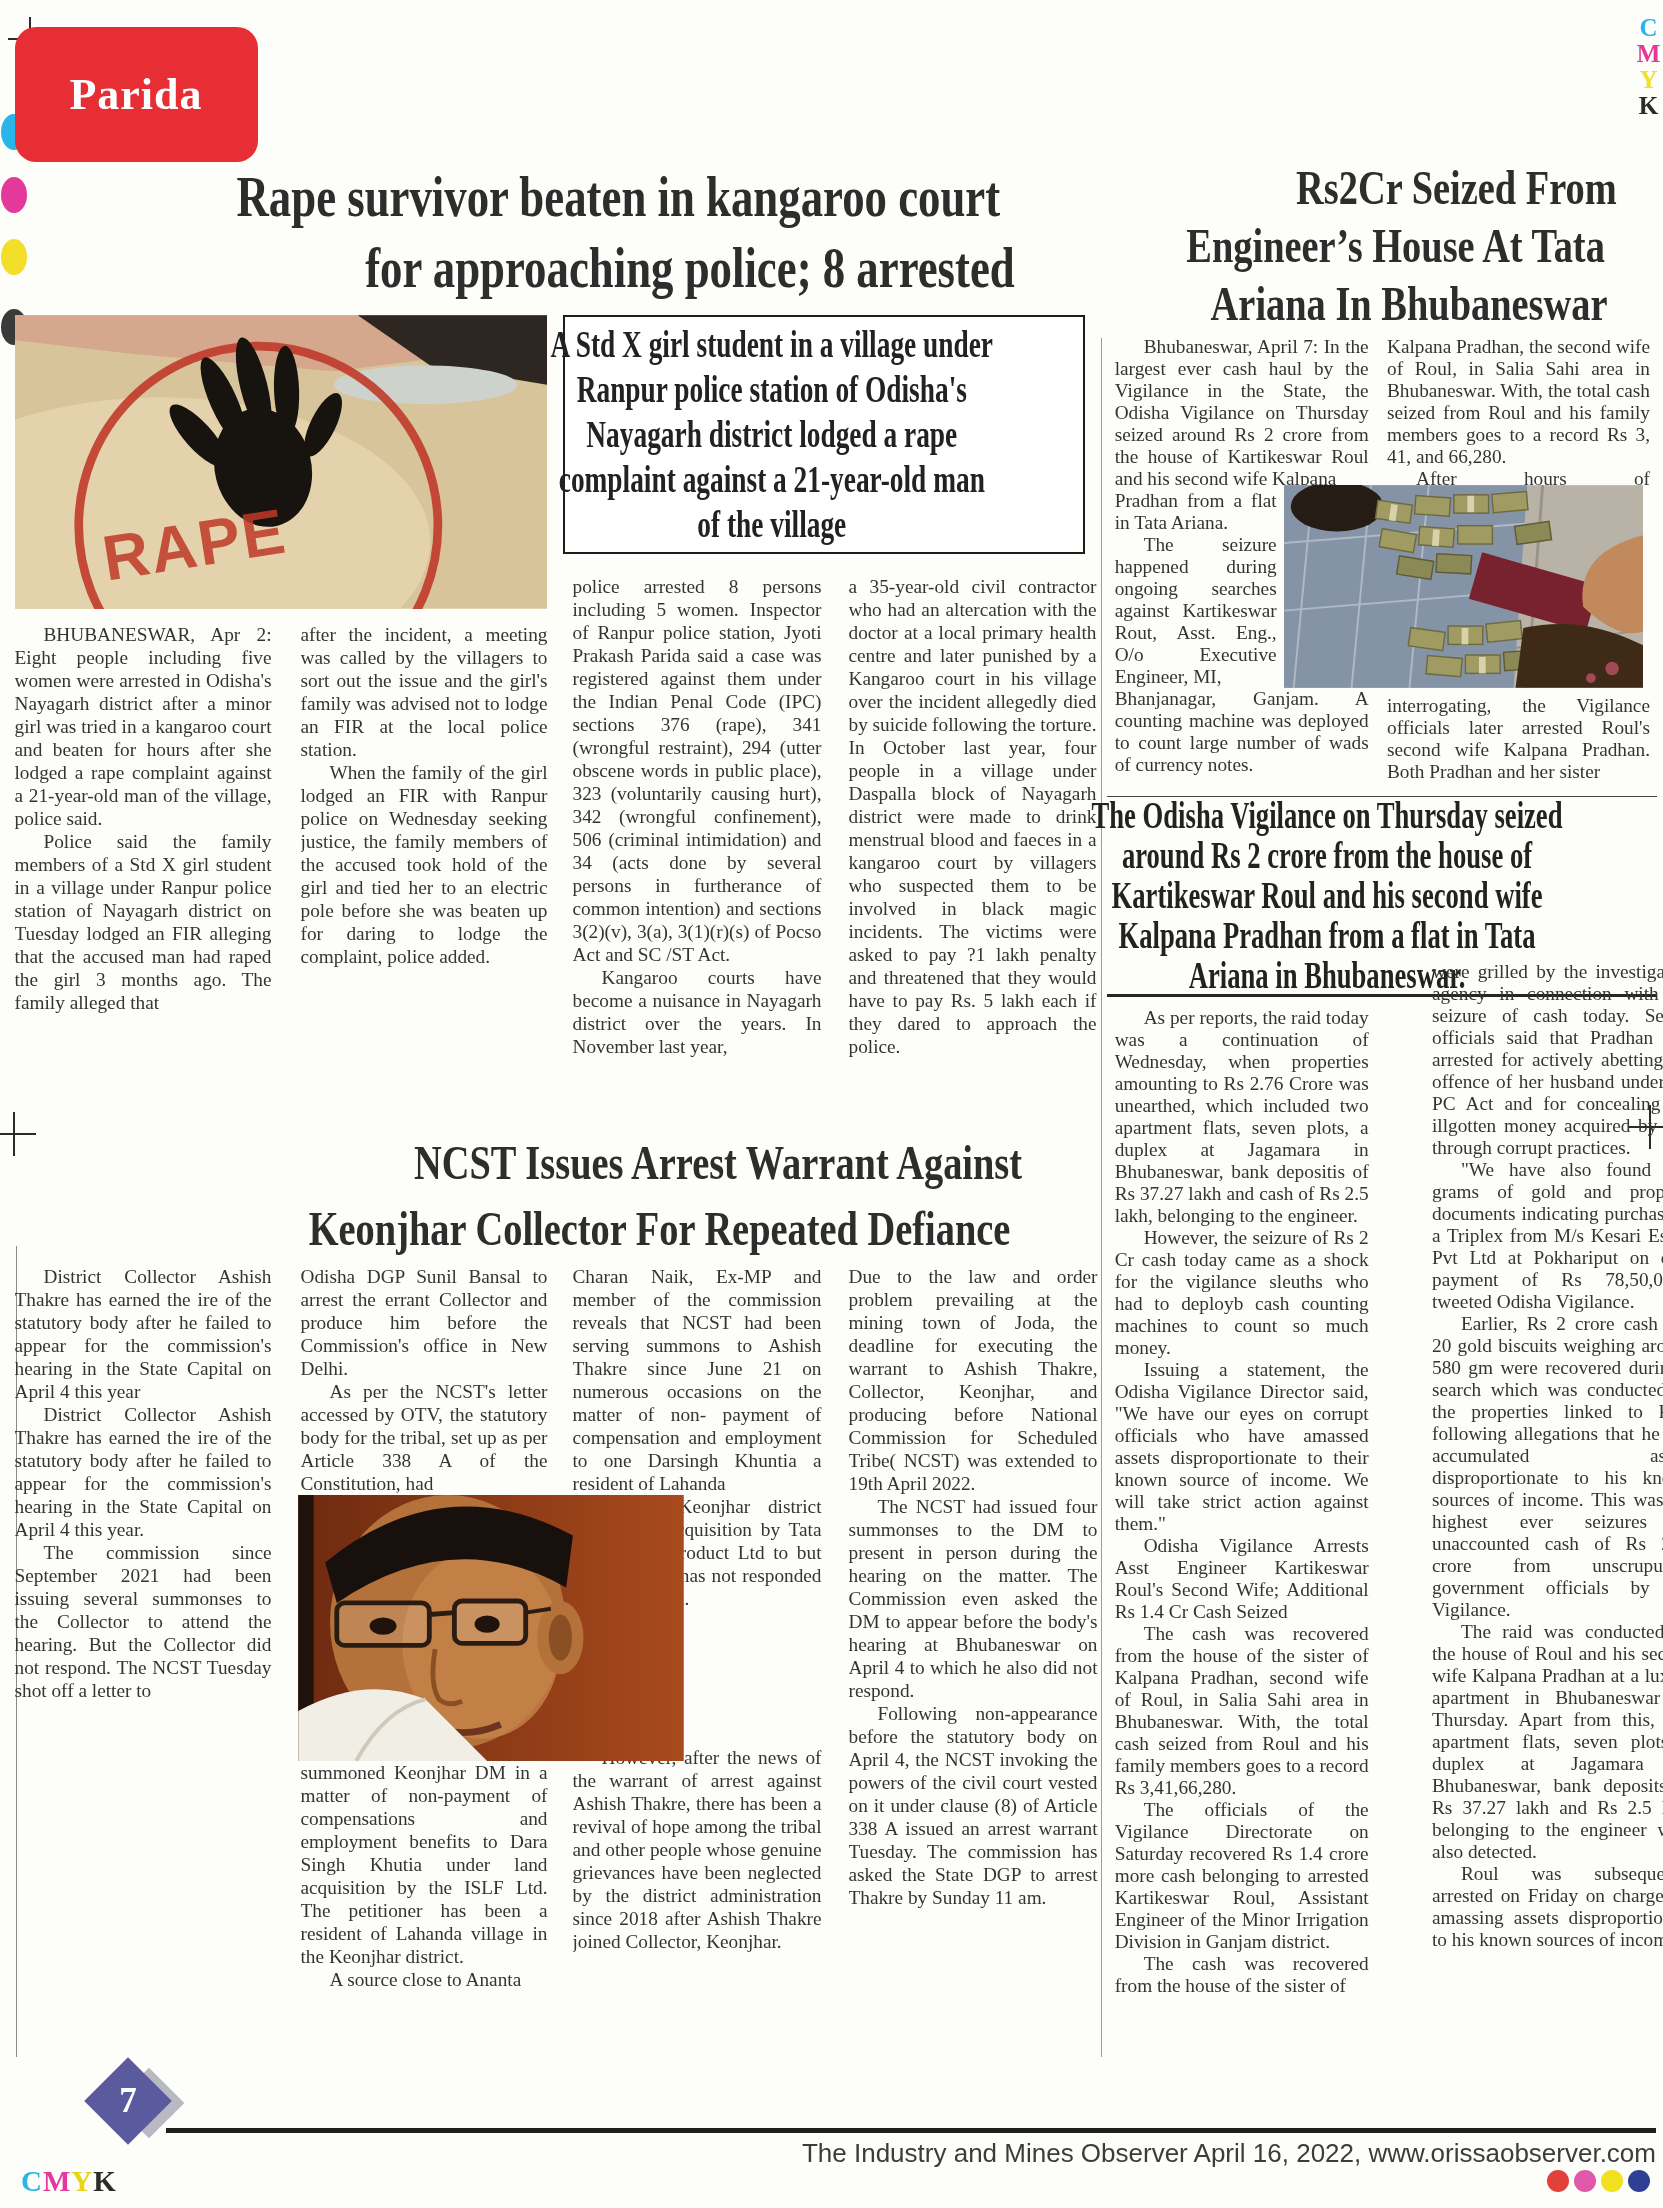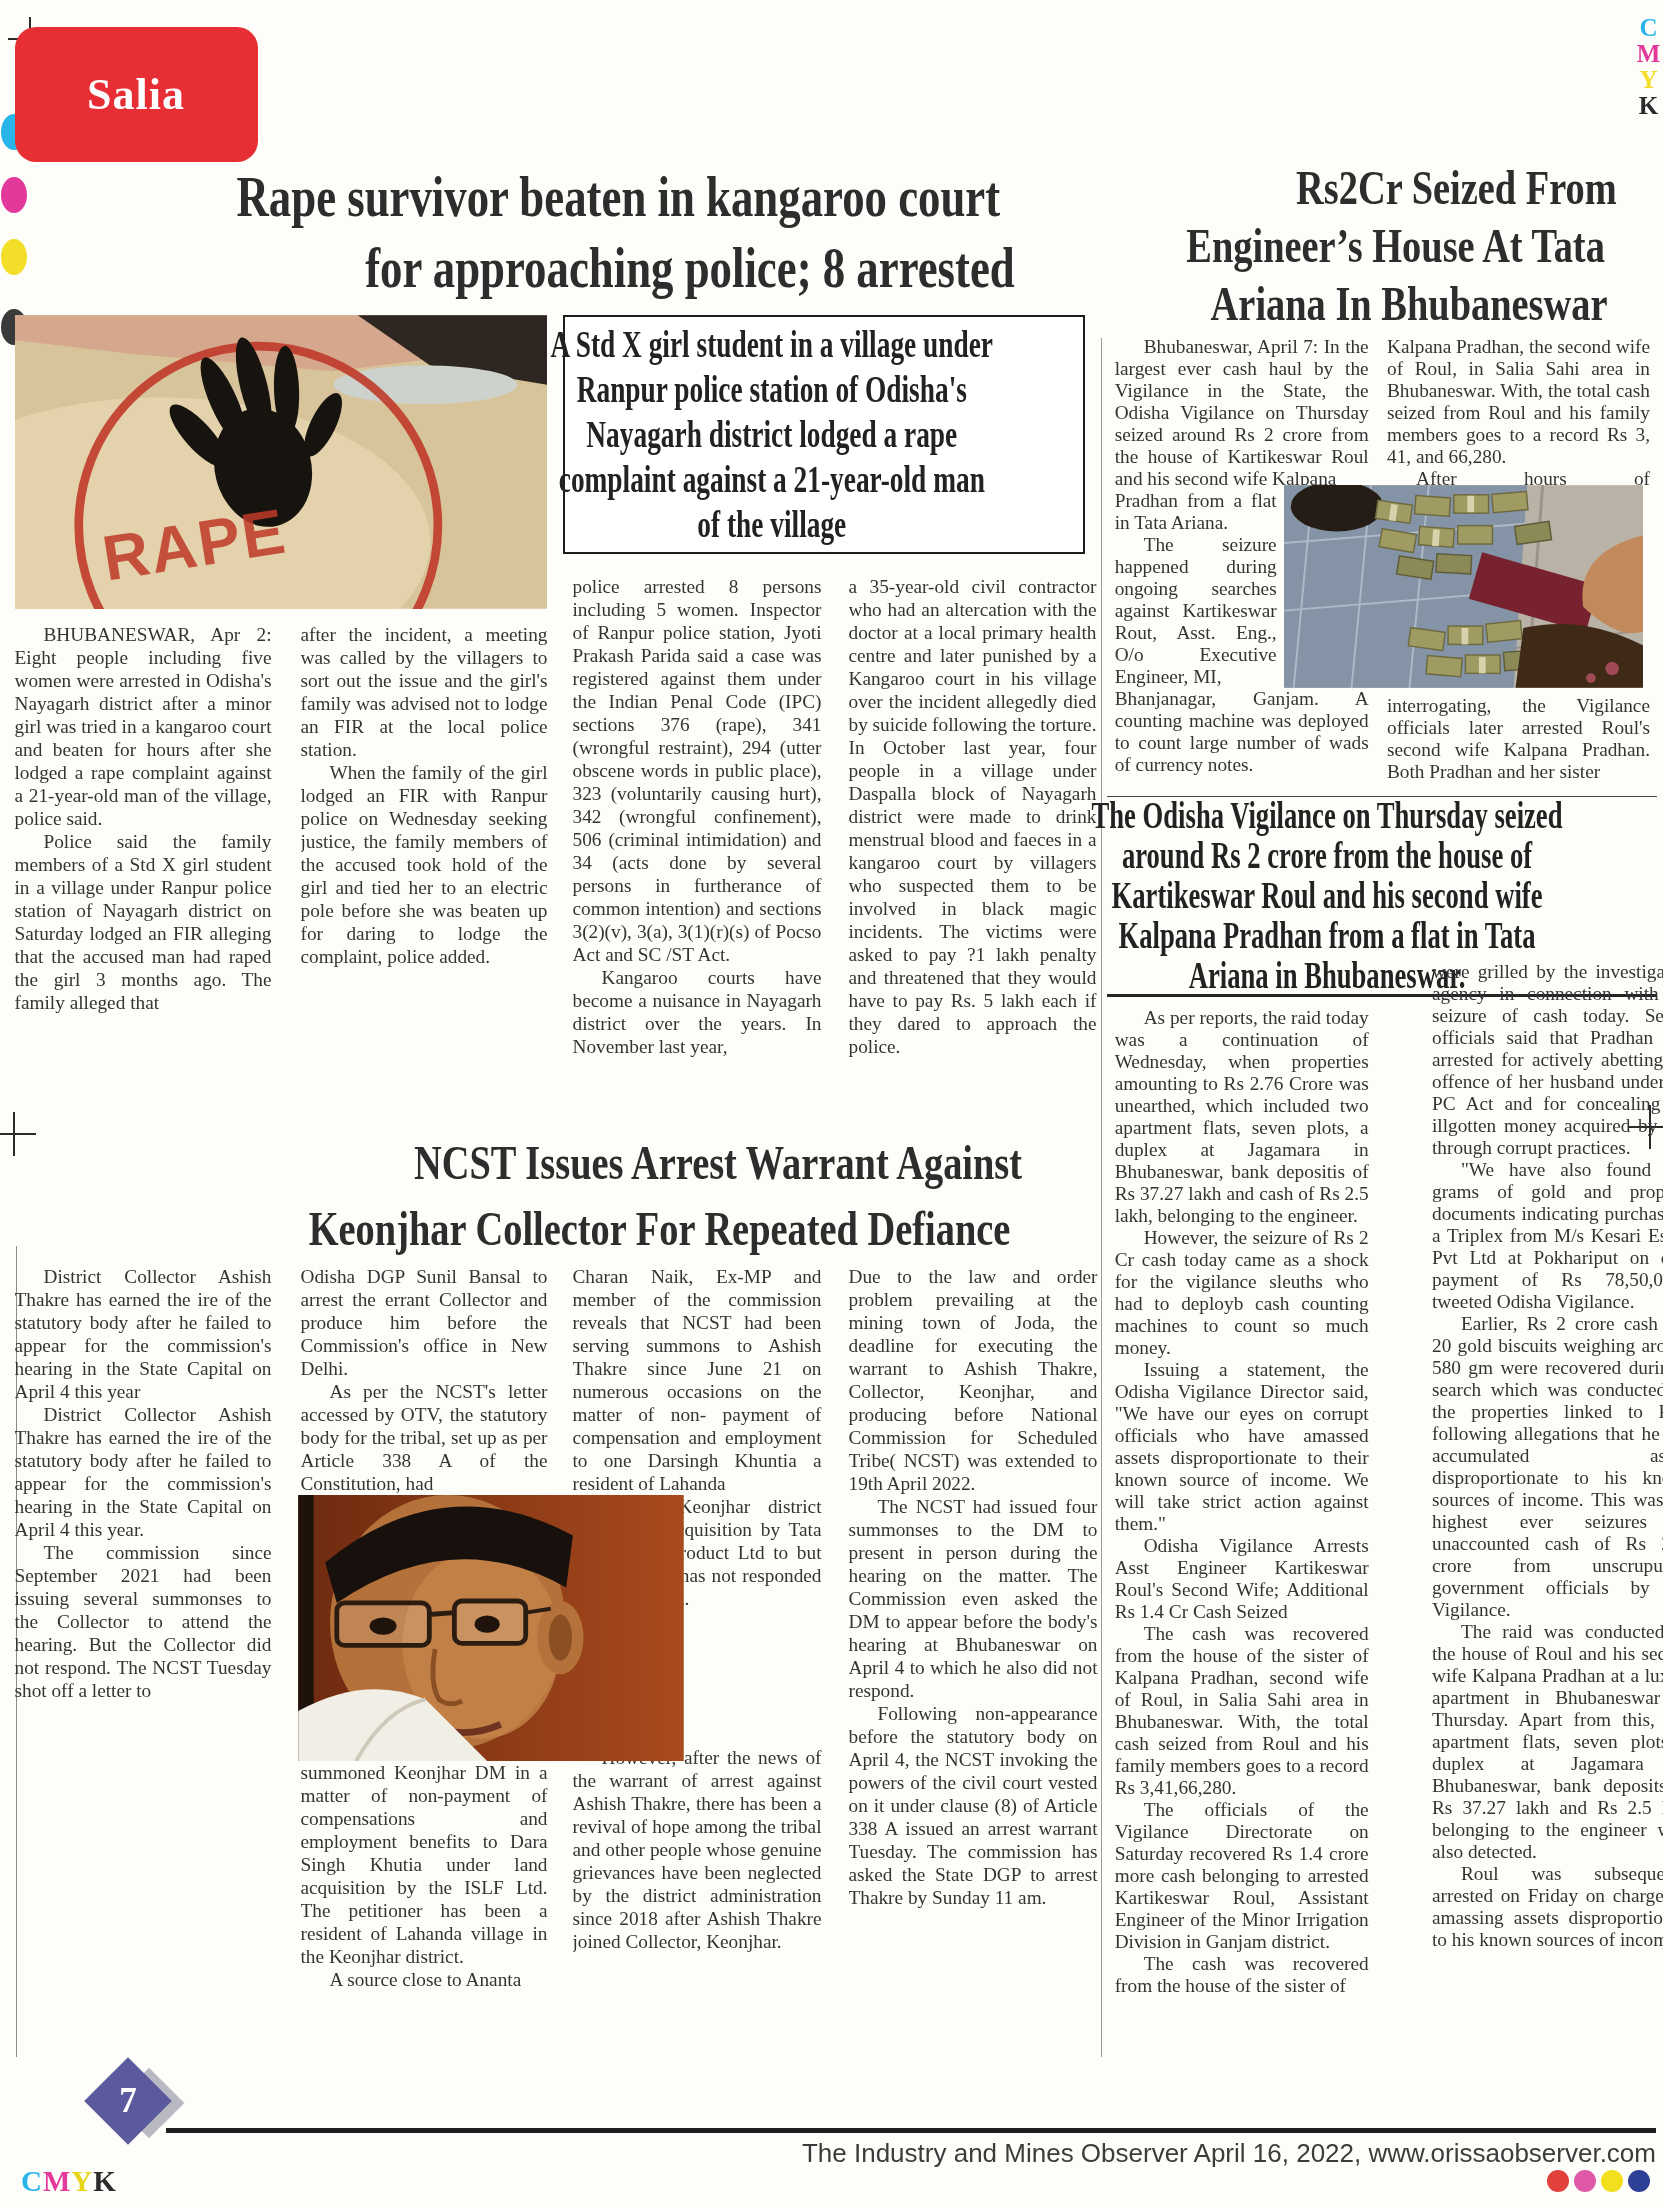--- a/index.html
+++ b/index.html
@@ -62,21 +62,21 @@
   <div class="regdot" style="top:239px;background:#f3de2a;"></div>
   <div class="regdot" style="top:309px;background:#3a3a3a;"></div>
   <div class="cmyk-tr">
     <span style="color:#29b5ea;display:block;">C</span>
     <span style="color:#e3399b;display:block;">M</span>
     <span style="color:#f3de2a;display:block;">Y</span>
     <span style="color:#2b2b2b;display:block;">K</span>
   </div>
 
   <div class="badge">
-    <span>Salia</span>
+    <span>Parida</span>
   </div>
 
   <div class="vrule" style="left:1101px;top:338px;height:1719px;"></div>
   <div class="vrule" style="left:16.4px;top:1246px;height:811px;background:#8a8a8a;"></div>
 
   <section class="art" style="left:14.5px;top:162px;width:1081px;height:958px;">
     <h1 class="hl" style="margin:0;font-size:56px;line-height:71px;">
       <div><span class="cond">Rape survivor beaten in kangaroo court</span></div>
       <div><span class="cond">for approaching police; 8 arrested</span></div>
     </h1>
@@ -100,21 +100,21 @@
         <text x="95" y="275" font-family="Liberation Sans, sans-serif" font-weight="bold" font-size="66" fill="#bf3a28" opacity=".85" transform="rotate(-9 95 275)" letter-spacing="2">RAPE</text>
       </svg>
     </figure>
 
     <div class="boxhead" style="left:548px;top:153px;width:522px;height:239px;">
       <div class="condblock" style="font-size:38px;line-height:45px;">A Std X girl student in a village under Ranpur police station of Odisha's Nayagarh district lodged a rape complaint against a 21-year-old man of the village</div>
     </div>
 
     <div class="col" style="left:0;top:461px;width:257px;height:494px;">
       <p>BHUBANESWAR, Apr 2: Eight people including five women were arrested in Odisha's Nayagarh district after a minor girl was tried in a kangaroo court and beaten for hours after she lodged a rape complaint against a 21-year-old man of the village, police said.</p>
-      <p>Police said the family members of a Std X girl student in a village under Ranpur police station of Nayagarh district on Saturday lodged an FIR alleging that the accused man had raped the girl 3 months ago. The family alleged that</p>
+      <p>Police said the family members of a Std X girl student in a village under Ranpur police station of Nayagarh district on Tuesday lodged an FIR alleging that the accused man had raped the girl 3 months ago. The family alleged that</p>
     </div>
     <div class="col" style="left:286px;top:461px;width:247px;height:494px;">
       <p class="noind">after the incident, a meeting was called by the villagers to sort out the issue and the girl's family was advised not to lodge an FIR at the local police station.</p>
       <p>When the family of the girl lodged an FIR with Ranpur police on Wednesday seeking justice, the family members of the accused took hold of the girl and tied her to an electric pole before she was beaten up for daring to lodge the complaint, police added.</p>
     </div>
     <div class="col" style="left:558px;top:413px;width:249px;height:541px;">
       <p class="noind">police arrested 8 persons including 5 women. Inspector of Ranpur police station, Jyoti Prakash Parida said a case was registered against them under the Indian Penal Code (IPC) sections 376 (rape), 341 (wrongful restraint), 294 (utter obscene words in public place), 323 (voluntarily causing hurt), 342 (wrongful confinement), 506 (criminal intimidation) and 34 (acts done by several persons in furtherance of common intention) and sections 3(2)(v), 3(a), 3(1)(r)(s) of Pocso Act and SC /ST Act.</p>
       <p>Kangaroo courts have become a nuisance in Nayagarh district over the years. In November last year,</p>
     </div>
     <div class="col" style="left:834px;top:413px;width:248px;height:541px;">

